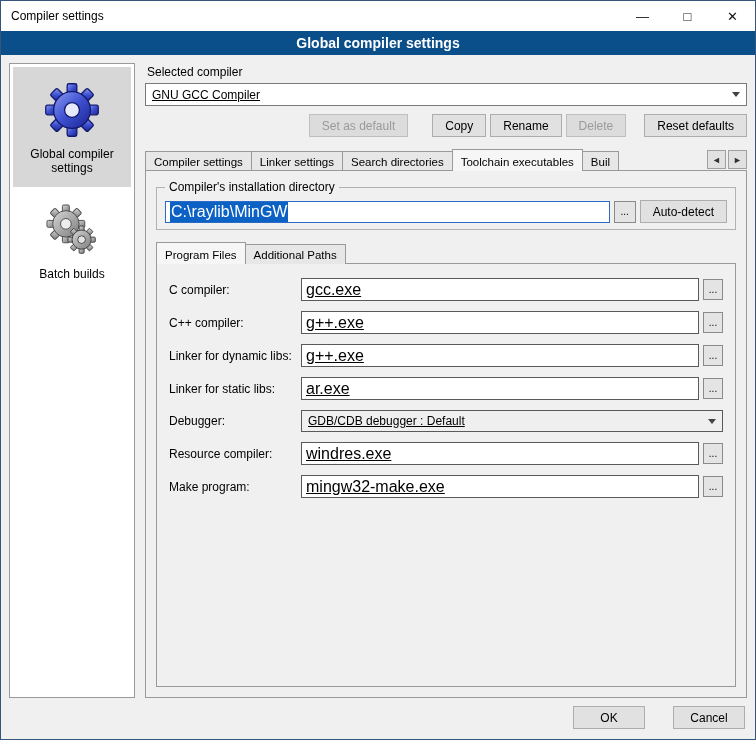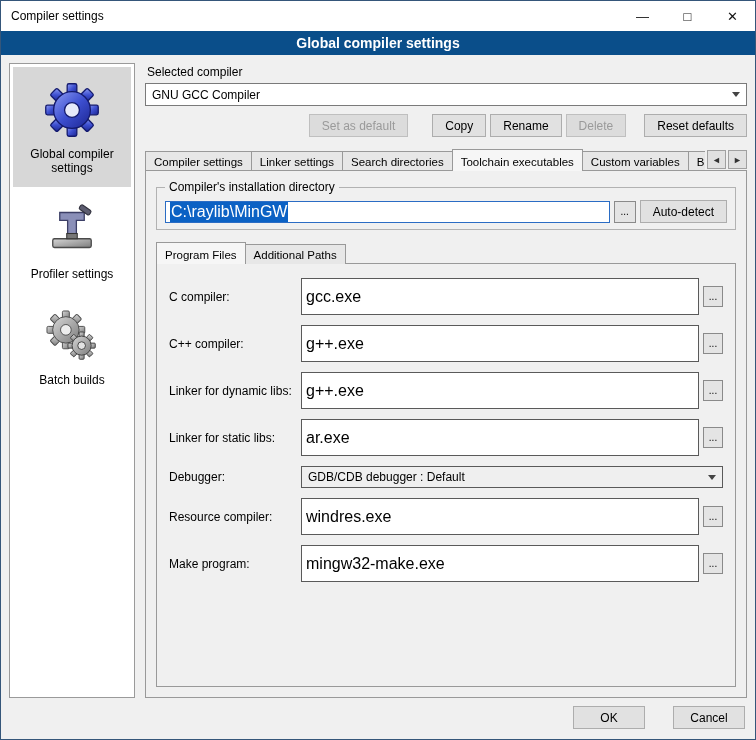--- a/index.html
+++ b/index.html
@@ -22,21 +22,21 @@
   .sidebar{ width:126px; flex:0 0 auto; background:#fff; border:1px solid #9a9a9a;
             display:flex; flex-direction:column; padding:3px; overflow:hidden; }
   .side-item{ display:flex; flex-direction:column; align-items:center; gap:8px;
               padding:14px 4px 12px 4px; text-align:center; font-size:12px; color:#000; }
   .side-item.selected{ background:#d7d7d7; }
   .side-icon{ width:58px; height:58px; display:flex; align-items:center; justify-content:center; }
   
   .main{ flex:1 1 auto; display:flex; flex-direction:column; min-width:0; }
   .field-label{ font-size:12px; margin:2px 0 4px 2px; }
   .combo{ height:23px; background:#fff; border:1px solid #7a7a7a; display:flex; align-items:center;
-          padding:0 6px; font-size:12px; }
+          padding:0 6px; font-size:12px;text-decoration:underline; }
   .combo .chev{ margin-left:auto; width:0; height:0; border-left:4px solid transparent;
                 border-right:4px solid transparent; border-top:5px solid #444; }
   .btn{ height:23px; padding:4px 12px; background:#e1e1e1; border:1px solid #adadad; font-size:12px;
         display:flex; align-items:center; justify-content:center; white-space:nowrap; cursor:default; }
   .btn.disabled{ background:#dcdcdc; border-color:#bfbfbf; color:#9a9a9a; }
   .btn-row{ display:flex; margin-top:8px; justify-content:flex-end; }
   .btn-row .gap-lg{ margin-right:24px; }
   .btn-row .adj{ margin-right:4px; }
   .btn-row .gap-reset{ margin-left:18px; }
   
@@ -61,21 +61,21 @@
   .textfield.focused{ border-color:#2a6cc4; }
   .sel-text{ background:#0b61c4; color:#fff; padding:1px 1px; }
   .browse-btn{ width:22px; height:22px; flex:0 0 auto; background:#e4e4e4; border:1px solid #8a8a8a;
                font-size:10px; display:flex; align-items:center; justify-content:center; }
   .note{ color:#a03333; font-size:11.5px; margin-top:5px; white-space:nowrap; overflow:hidden; }
   
   .inner-panel{ border:1px solid #999; background:#f0f0f0; flex:1 1 auto; margin-top:-1px;
                 padding:14px 12px 10px 12px; }
   .frow{ display:flex; align-items:center; margin-bottom:10px; }
   .frow .flabel{ width:132px; flex:0 0 auto; font-size:12px; }
-  .frow .textfield{ height:37px; }
+  .frow .textfield{ height:23px;text-decoration:underline; }
   .frow .browse-btn{ width:20px; height:21px; margin-left:4px; }
   .frow .combo{ flex:1 1 auto; height:22px; background:#efefef; border:1px solid #5a5a5a; }
   
   .footer{ flex:0 0 auto; display:flex; justify-content:flex-end; gap:28px; padding:8px 10px 10px 10px; }
   .footer .btn{ min-width:72px; }
 </style>
 </head>
 <body>
 
 <svg width="0" height="0" style="position:absolute">
@@ -129,31 +129,20 @@
           <svg viewBox="0 0 64 64" width="56" height="56">
             <g transform="translate(32,32)">
               <use href="#gear8" fill="url(#gradBlue)" stroke="#141a6e" stroke-width="1.5"></use>
               <circle r="8.5" fill="#e6e9fa" stroke="#141a6e" stroke-width="1.5"></circle>
             </g>
           </svg>
         </span>
         <span>Global compiler settings</span>
       </div>
 
-      <div class="side-item">
-        <span class="side-icon">
-          <svg viewBox="0 0 64 64" width="56" height="56">
-            <rect x="10" y="42" width="44" height="10" rx="2" fill="url(#gradGray)" stroke="#4a4a4a" stroke-width="1.5"></rect>
-            <path d="M18 12 h28 v9 h-9 v18 h-10 V21 h-9 z" fill="#8a8fb8" stroke="#3c3f66" stroke-width="1.5"></path>
-            <rect x="26" y="36" width="12" height="6" fill="#777" stroke="#333" stroke-width="1.2"></rect>
-            <rect x="40" y="6" width="14" height="6" rx="2" transform="rotate(35 47 9)" fill="#5d5d70" stroke="#30303c" stroke-width="1.2"></rect>
-          </svg>
-        </span>
-        <span>Profiler settings</span>
-      </div>
 
       <div class="side-item">
         <span class="side-icon">
           <svg viewBox="0 0 64 64" width="56" height="56">
             <g transform="translate(25,25) scale(0.72)">
               <use href="#gear8" fill="url(#gradGray)" stroke="#4c4c4c" stroke-width="1.5"></use>
               <circle r="8.5" fill="#ededed" stroke="#4c4c4c" stroke-width="1.5"></circle>
             </g>
             <g transform="translate(43,43) scale(0.52)">
               <use href="#gear8" fill="url(#gradGray)" stroke="#3c3c3c" stroke-width="2"></use>
@@ -182,21 +171,20 @@
         <div class="btn disabled">Delete</div>
         <div class="btn gap-reset">Reset defaults</div>
       </div>
 
       <div class="tabstrip">
         <div class="tabs-scroll">
           <div class="tab">Compiler settings</div>
           <div class="tab">Linker settings</div>
           <div class="tab">Search directories</div>
           <div class="tab active">Toolchain executables</div>
-          <div class="tab">Custom variables</div>
           <div class="tab">Buil</div>
         </div>
         <div class="tab-arrow">◄</div>
         <div class="tab-arrow">►</div>
       </div>
 
       <div class="tab-panel">
 
         <div class="groupbox">
           <span class="legend">Compiler's installation directory</span>

